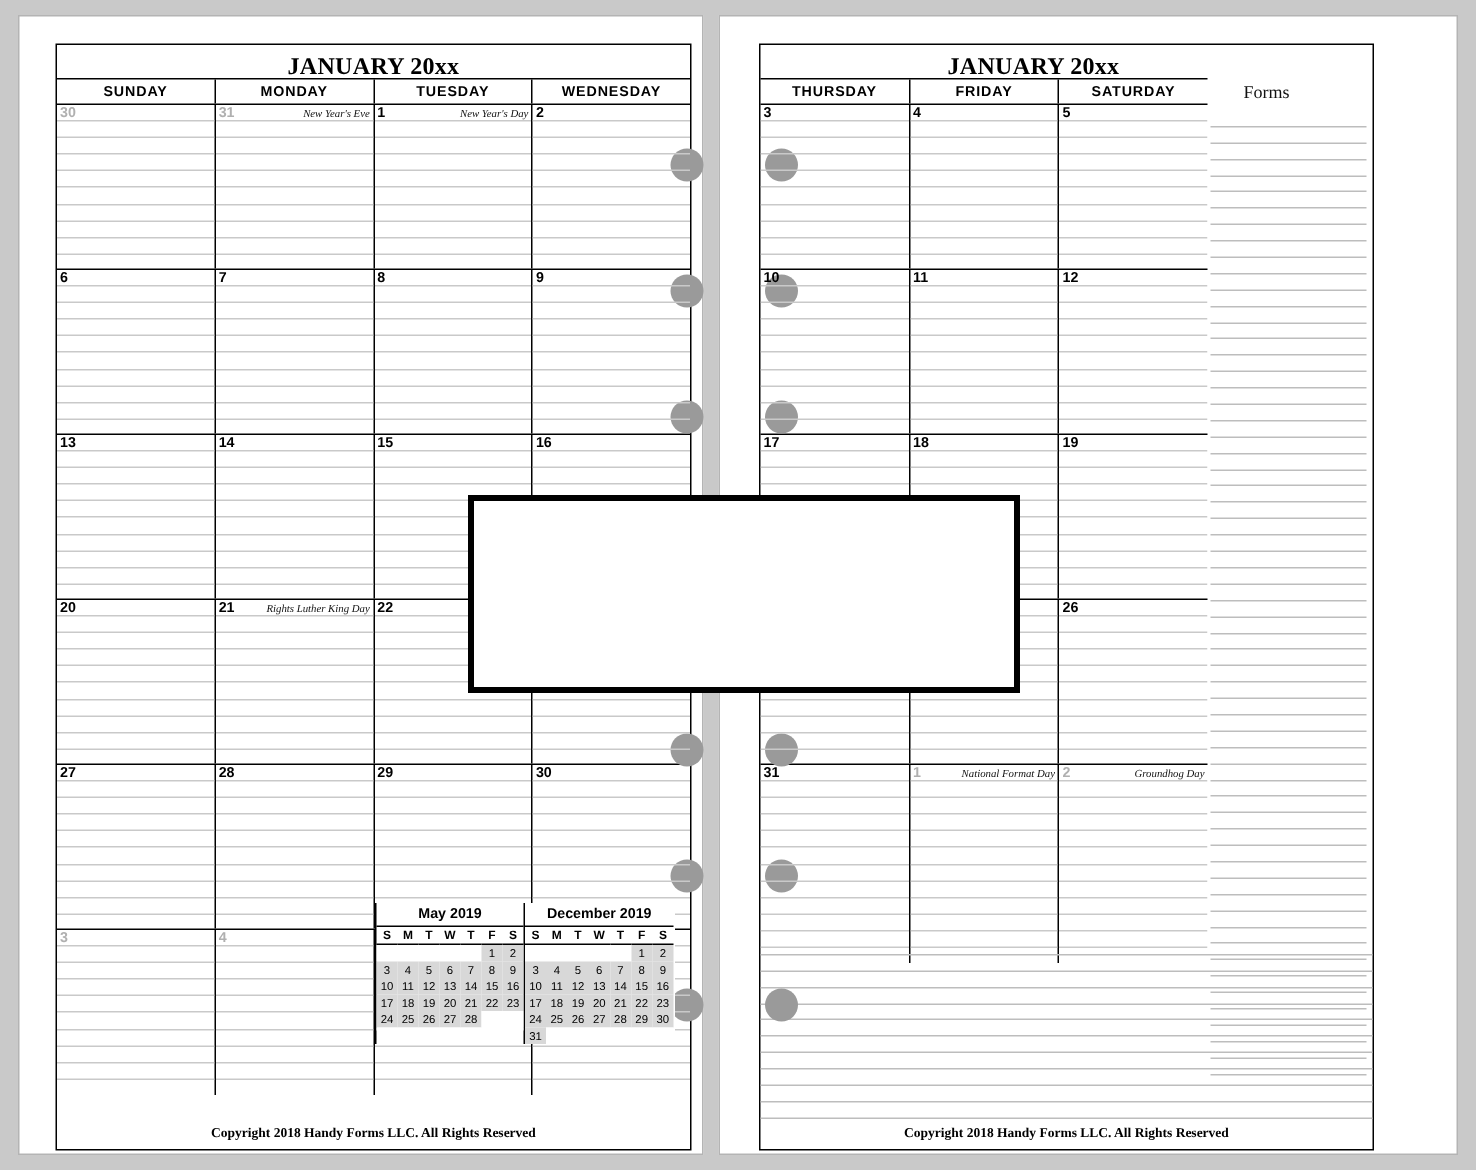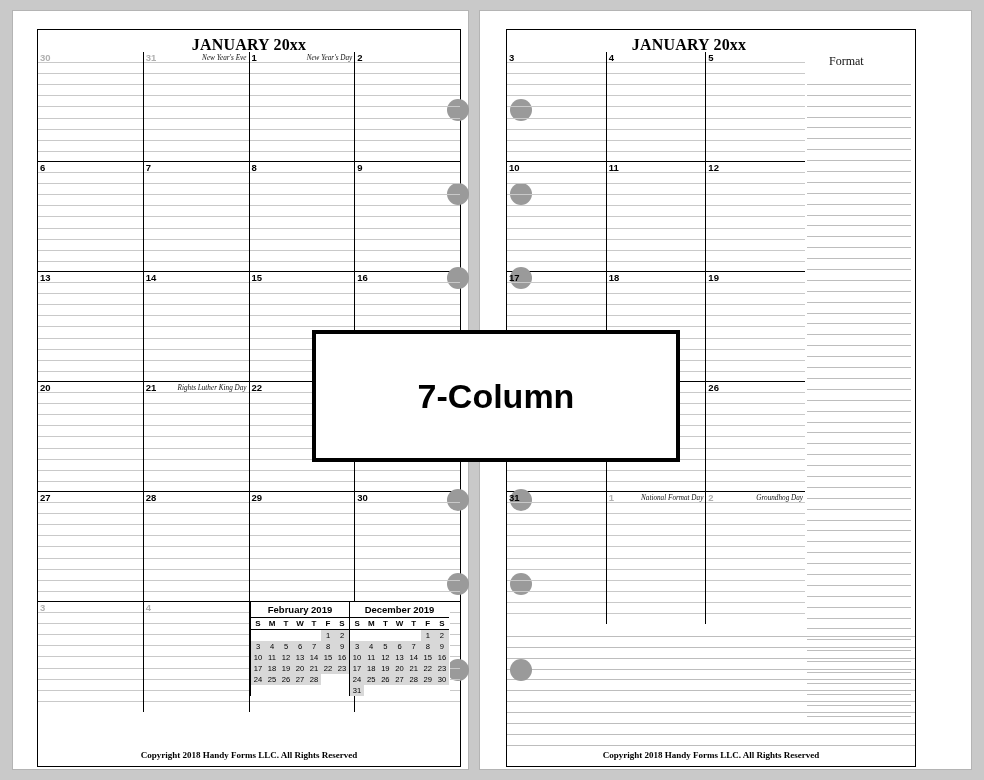--- a/index.html
+++ b/index.html
@@ -146,20 +146,26 @@
     font-family:"Liberation Sans", sans-serif;
   }
 </style>
 </head>
 <body>
 
 <div class="page" id="left-page">
   <div class="sheet" id="left-sheet">
     <div class="month-title">JANUARY 20xx</div>
     <div class="grid" id="left-grid" style="top: 22px; left: 0px; right: 0px;">
+        <div class="hdr-row">
+          <div class="hdr-cell">SUNDAY</div>
+          <div class="hdr-cell">MONDAY</div>
+          <div class="hdr-cell">TUESDAY</div>
+          <div class="hdr-cell">WEDNESDAY</div>
+        </div>
         <div class="week" style="height:110px">
           <div class="daycell">
             <div class="rules">
               <span style="height:11.1px"></span>
               <span style="height:11.1px"></span>
               <span style="height:11.1px"></span>
               <span style="height:11.1px"></span>
               <span style="height:11.1px"></span>
               <span style="height:11.1px"></span>
               <span style="height:11.1px"></span>
@@ -524,21 +530,21 @@
               <span style="height:11.1px"></span>
               <span style="height:11.1px"></span>
               <span style="height:11.1px"></span>
             </div>
             <span class="daynum"></span>
           </div>
         </div>
       </div>
     <div class="mini-wrap" id="mini-wrap" style="left: 212px; top: 572px; width: 199px;">
         <div class="mini">
-          <div class="mini-title">February 2019</div>
+          <div class="mini-title">May 2019</div>
           <table>
             <tbody>
               <tr>
                 <th>S</th>
                 <th>M</th>
                 <th>T</th>
                 <th>W</th>
                 <th>T</th>
                 <th>F</th>
                 <th>S</th>
@@ -672,20 +678,25 @@
         </div>
       </div>
     <div class="copyright" style="bottom:6px;">Copyright 2018 Handy Forms LLC. All Rights Reserved</div>
   </div>
 </div>
 
 <div class="page" id="right-page">
   <div class="sheet" id="right-sheet">
     <div class="month-title">JANUARY 20xx</div>
     <div class="grid" id="right-grid" style="top: 22px; left: 0px; right: 110px;">
+        <div class="hdr-row">
+          <div class="hdr-cell">THURSDAY</div>
+          <div class="hdr-cell">FRIDAY</div>
+          <div class="hdr-cell">SATURDAY</div>
+        </div>
         <div class="week" style="height:110px">
           <div class="daycell">
             <div class="rules">
               <span style="height:11.1px"></span>
               <span style="height:11.1px"></span>
               <span style="height:11.1px"></span>
               <span style="height:11.1px"></span>
               <span style="height:11.1px"></span>
               <span style="height:11.1px"></span>
               <span style="height:11.1px"></span>
@@ -916,21 +927,21 @@
               <span style="height:11.1px"></span>
               <span style="height:11.1px"></span>
               <span style="height:11.1px"></span>
               <span style="height:11.1px"></span>
             </div>
             <span class="daynum muted">2</span>
             <span class="holiday">Groundhog Day</span>
           </div>
         </div>
       </div>
-    <div class="notes-title" id="notes-title" style="left: 322px; top: 24px;">Format</div>
+    <div class="notes-title" id="notes-title" style="left: 322px; top: 24px;">Forms</div>
     <div class="notes-lines" id="notes-lines" style="left: 300px; top: 44px; width: 104px;">
         <span style="height:10.9px"></span>
         <span style="height:10.9px"></span>
         <span style="height:10.9px"></span>
         <span style="height:10.9px"></span>
         <span style="height:10.9px"></span>
         <span style="height:10.9px"></span>
         <span style="height:10.9px"></span>
         <span style="height:10.9px"></span>
         <span style="height:10.9px"></span>
@@ -1009,14 +1020,13 @@
 <div class="hole" style="left:447px;top:573px;"></div>
 <div class="hole" style="left:447px;top:659px;"></div>
 <div class="hole" style="left:510px;top:99px;"></div>
 <div class="hole" style="left:510px;top:183px;"></div>
 <div class="hole" style="left:510px;top:267px;"></div>
 <div class="hole" style="left:510px;top:489px;"></div>
 <div class="hole" style="left:510px;top:573px;"></div>
 <div class="hole" style="left:510px;top:659px;"></div>
 
 <div id="banner">
-  <div>7-Column</div>
 </div>
 
 </body></html>

